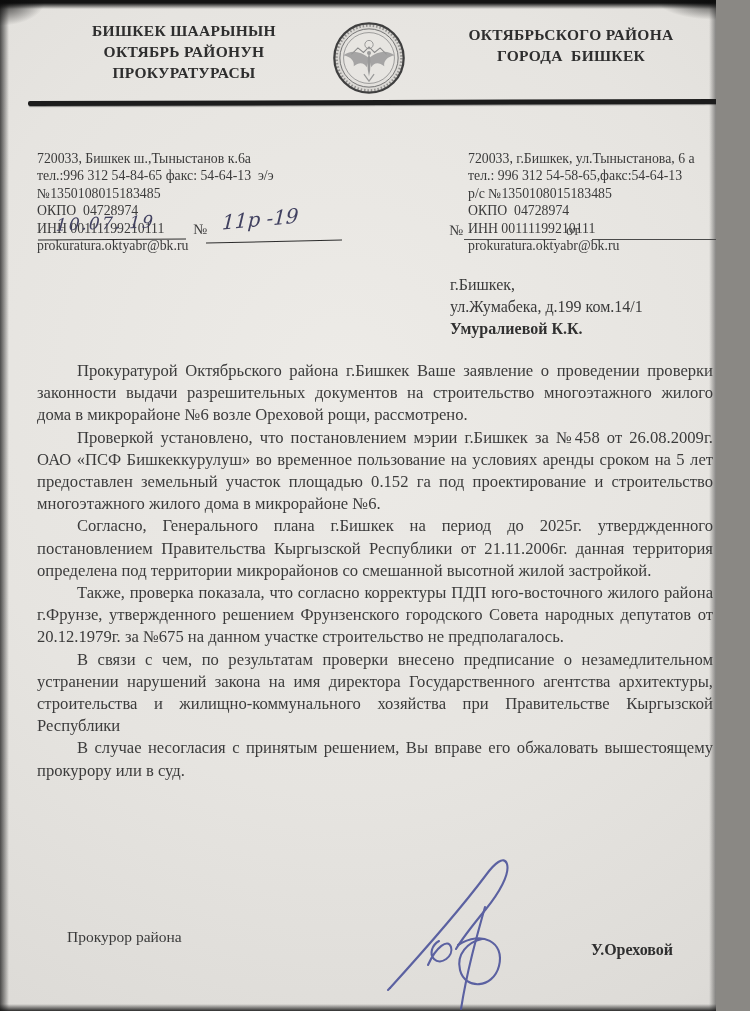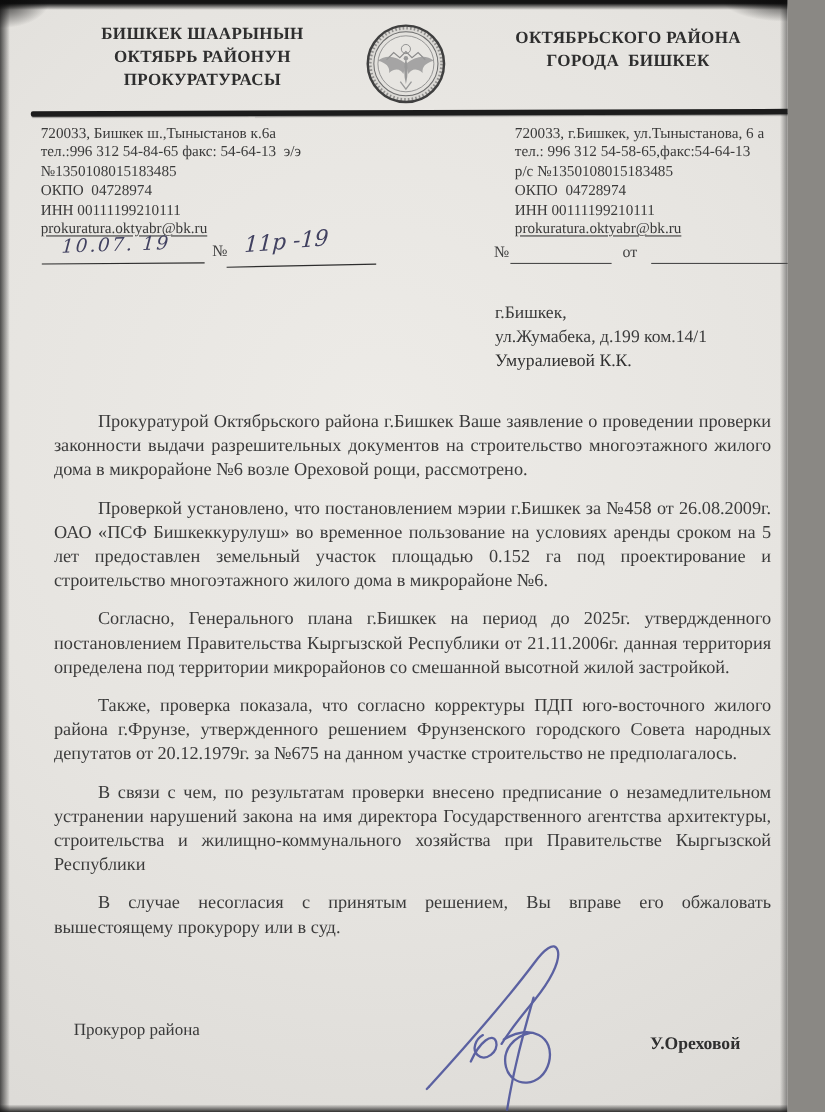--- a/index.html
+++ b/index.html
@@ -28,47 +28,47 @@
   .org-title div{white-space:pre-wrap;}
   #title-left{left:48px;top:20px;width:272px;}
   #title-right{left:426px;top:24px;width:290px;}
 
   .emblem{position:absolute;left:332px;top:21px;}
 
   .rule{position:absolute;left:28px;top:100px;width:714px;height:4.5px;
     background:#1c1c1c;border-radius:2px;transform:rotate(-.18deg);
     box-shadow:0 2px 1px -1px rgba(28,28,28,.45);}
 
-  .contact{position:absolute;font-size:13.8px;line-height:17.4px;color:#3a3a3a;}
+  .contact{position:absolute;font-size:13.8px;line-height:17.4px;color:#3a3a3a;margin-top:38px;}
   .contact div{white-space:pre-wrap;}
   #contact-left{left:37px;top:112px;width:360px;}
   #contact-right{left:468px;top:112px;width:280px;}
-  .email{text-decoration:underline;text-underline-offset:2px;}
+  .email{text-underline-offset:2px;}
 
   .hand{font-style:italic;color:#414160;font-family:"DejaVu Serif",serif;}
   .ref-date{position:absolute;left:56px;top:213px;font-size:17px;letter-spacing:2px;
     transform:rotate(-2deg) skewX(-6deg);}
   .ref-num{position:absolute;left:222px;top:207px;font-size:20px;
     transform:rotate(-5deg) skewX(-8deg);}
   .uline{position:absolute;border-bottom:1.6px solid #2d2d2d;height:1px;}
   #ul-date{left:38px;top:238px;width:148px;transform:rotate(-.4deg);}
   #ul-num{left:206px;top:240px;width:136px;transform:rotate(-1.2deg);}
   .ref-label{position:absolute;font-size:14.5px;color:#3e3e3e;}
   #lbl-no-left{left:193px;top:221px;}
   #lbl-no-right{left:449px;top:222px;}
   #ul-right-1{left:464px;top:238px;width:92px;border-bottom-color:#4a4a4a;}
   #lbl-ot{left:566px;top:222px;}
   #ul-right-2{left:592px;top:238px;width:126px;border-bottom-color:#4a4a4a;}
 
   .addressee{position:absolute;left:450px;top:274px;font-size:16px;line-height:22px;color:#3a3a3a;}
-  .addressee .name{font-weight:normal;color:#303030;}
+  .addressee .name{font-weight:bold;color:#303030;}
 
   .body-text{position:absolute;left:37px;top:360px;width:676px;
     font-size:16.6px;line-height:22.2px;text-align:justify;color:#3b3b3b;}
-  .body-text p{margin:12px;text-indent:40px;}
+  .body-text p{margin:0;text-indent:40px;}
 
   .sig-title{position:absolute;left:67px;top:928px;font-size:15.5px;color:#3a3a3a;}
   .sig-name{position:absolute;left:591px;top:941px;font-size:16px;font-weight:bold;color:#2f2f2f;}
   .sig-scribble{position:absolute;left:372px;top:843px;}
 </style>
 </head>
 <body>
 
 <div class="page">
 

